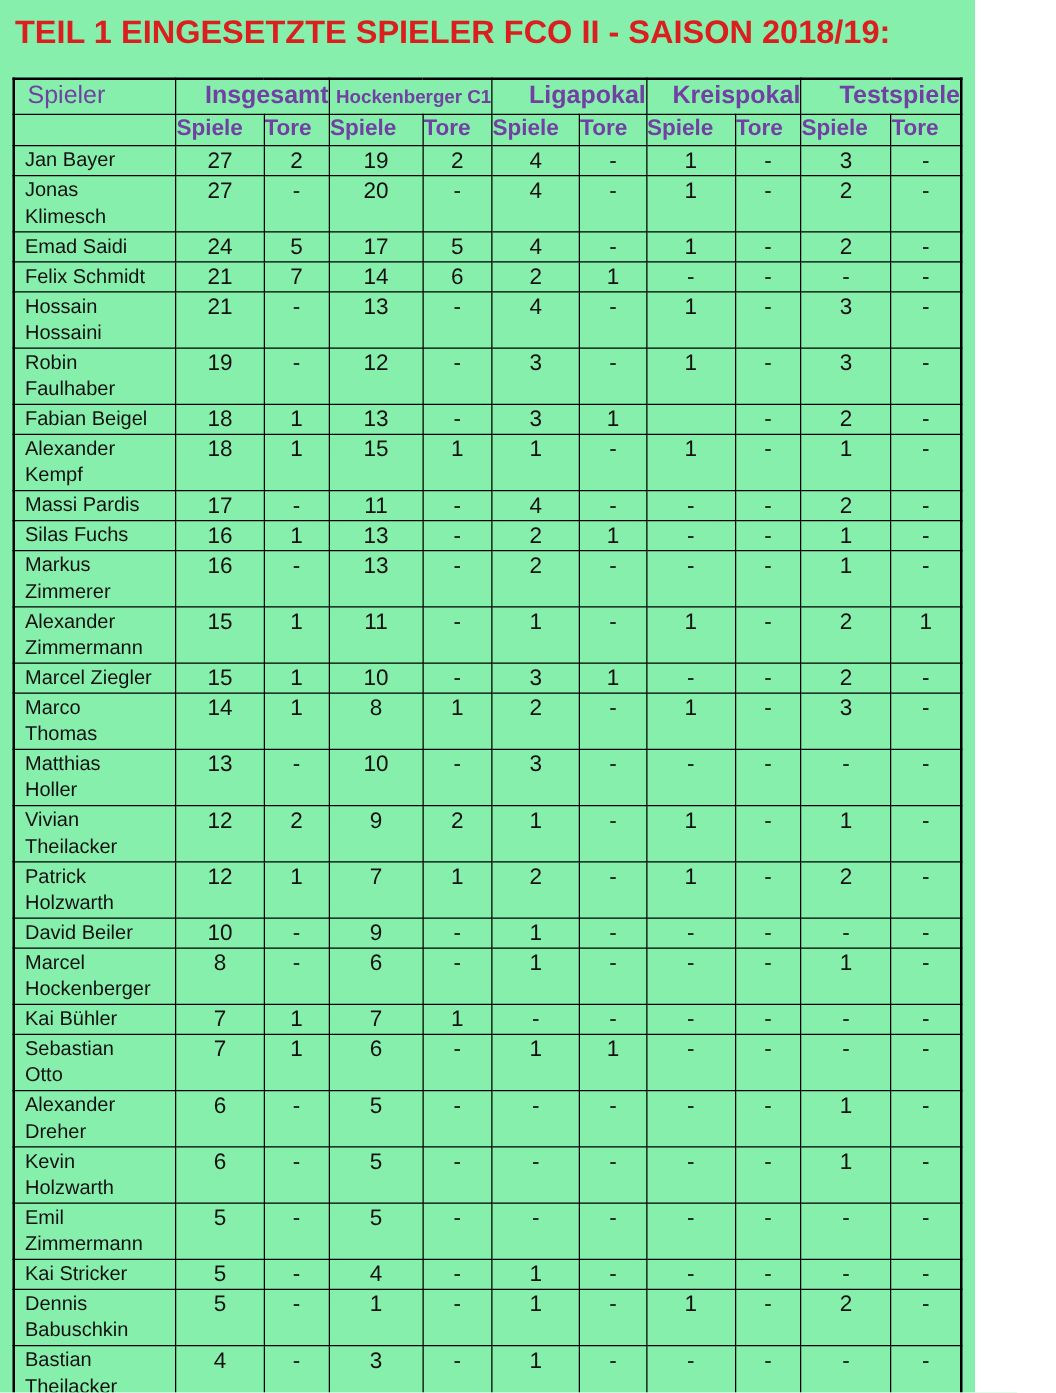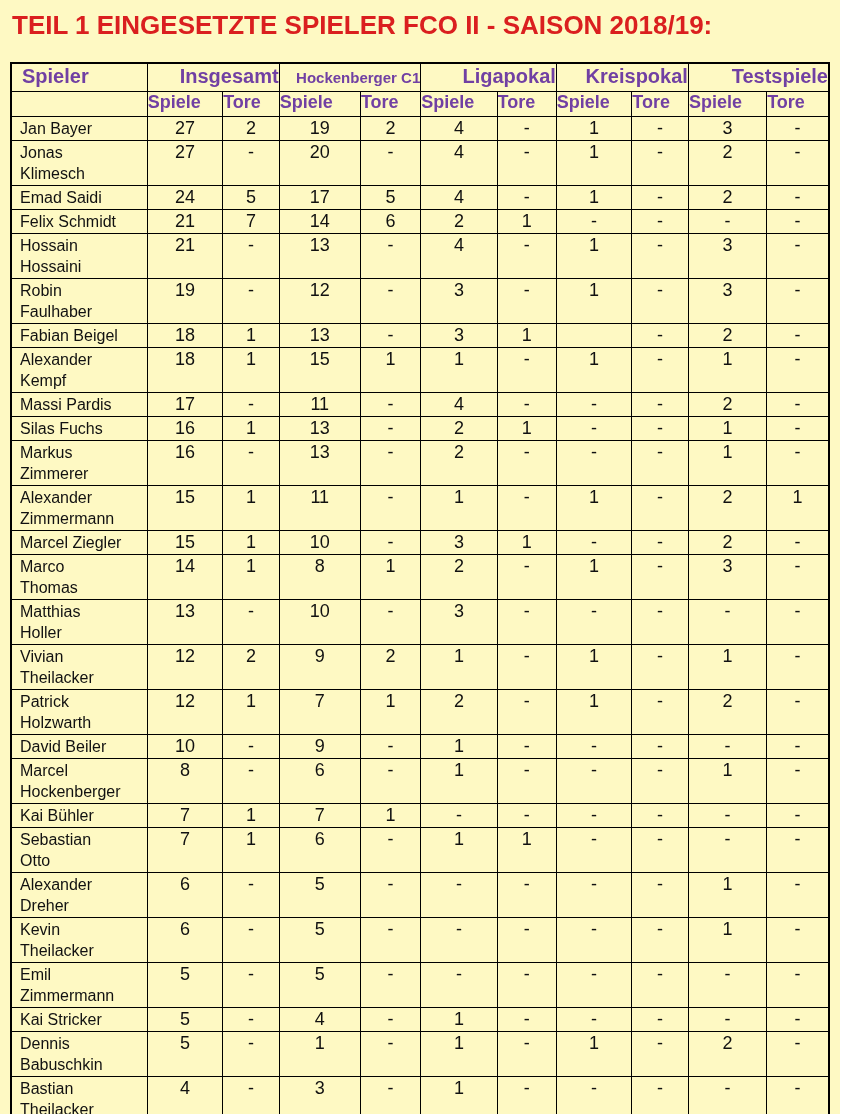--- a/index.html
+++ b/index.html
@@ -2,23 +2,23 @@
 <html><head>
 <meta charset="utf-8">
 <style>
   html, body {
     margin: 0;
     padding: 0;
     background: #ffffff;
     font-family: "Liberation Sans", sans-serif;
   }
   .page {
-    width: 840px;
+    width: 780px;
     height: 1114px;
-    background: #fef9c3;
+    background: #86efac;
     box-sizing: border-box;
     padding: 6px 10px 0 10px;
     overflow: hidden;
   }
   .doc-title {
     color: #da1f1f;
     font-size: 26px;
     font-weight: bold;
     letter-spacing: 0px;
     margin: 4px 0 0 2px;
@@ -44,21 +44,21 @@
     height: 28px;
     padding: 1px 0 0 0;
   }
   th.group-h.small {
     font-size: 15px;
     padding-top: 5px;
   }
   th.player-h {
     color: #7140a3;
     font-size: 20px;
-    font-weight: bold;
+    font-weight: normal;
     text-align: left;
     padding: 1px 0 0 10px;
   }
   th.sub-h {
     color: #7140a3;
     font-size: 18px;
     font-weight: bold;
     text-align: left;
     height: 25px;
     padding: 0;
@@ -422,21 +422,21 @@
           <td class="num">-</td>
           <td class="num">-</td>
           <td class="num">-</td>
           <td class="num">-</td>
           <td class="num">-</td>
           <td class="num">1</td>
           <td class="num">-</td>
         </tr>
         <tr>
           <td class="name">Kevin
-Theilacker</td>
+Holzwarth</td>
           <td class="num">6</td>
           <td class="num">-</td>
           <td class="num">5</td>
           <td class="num">-</td>
           <td class="num">-</td>
           <td class="num">-</td>
           <td class="num">-</td>
           <td class="num">-</td>
           <td class="num">1</td>
           <td class="num">-</td>

